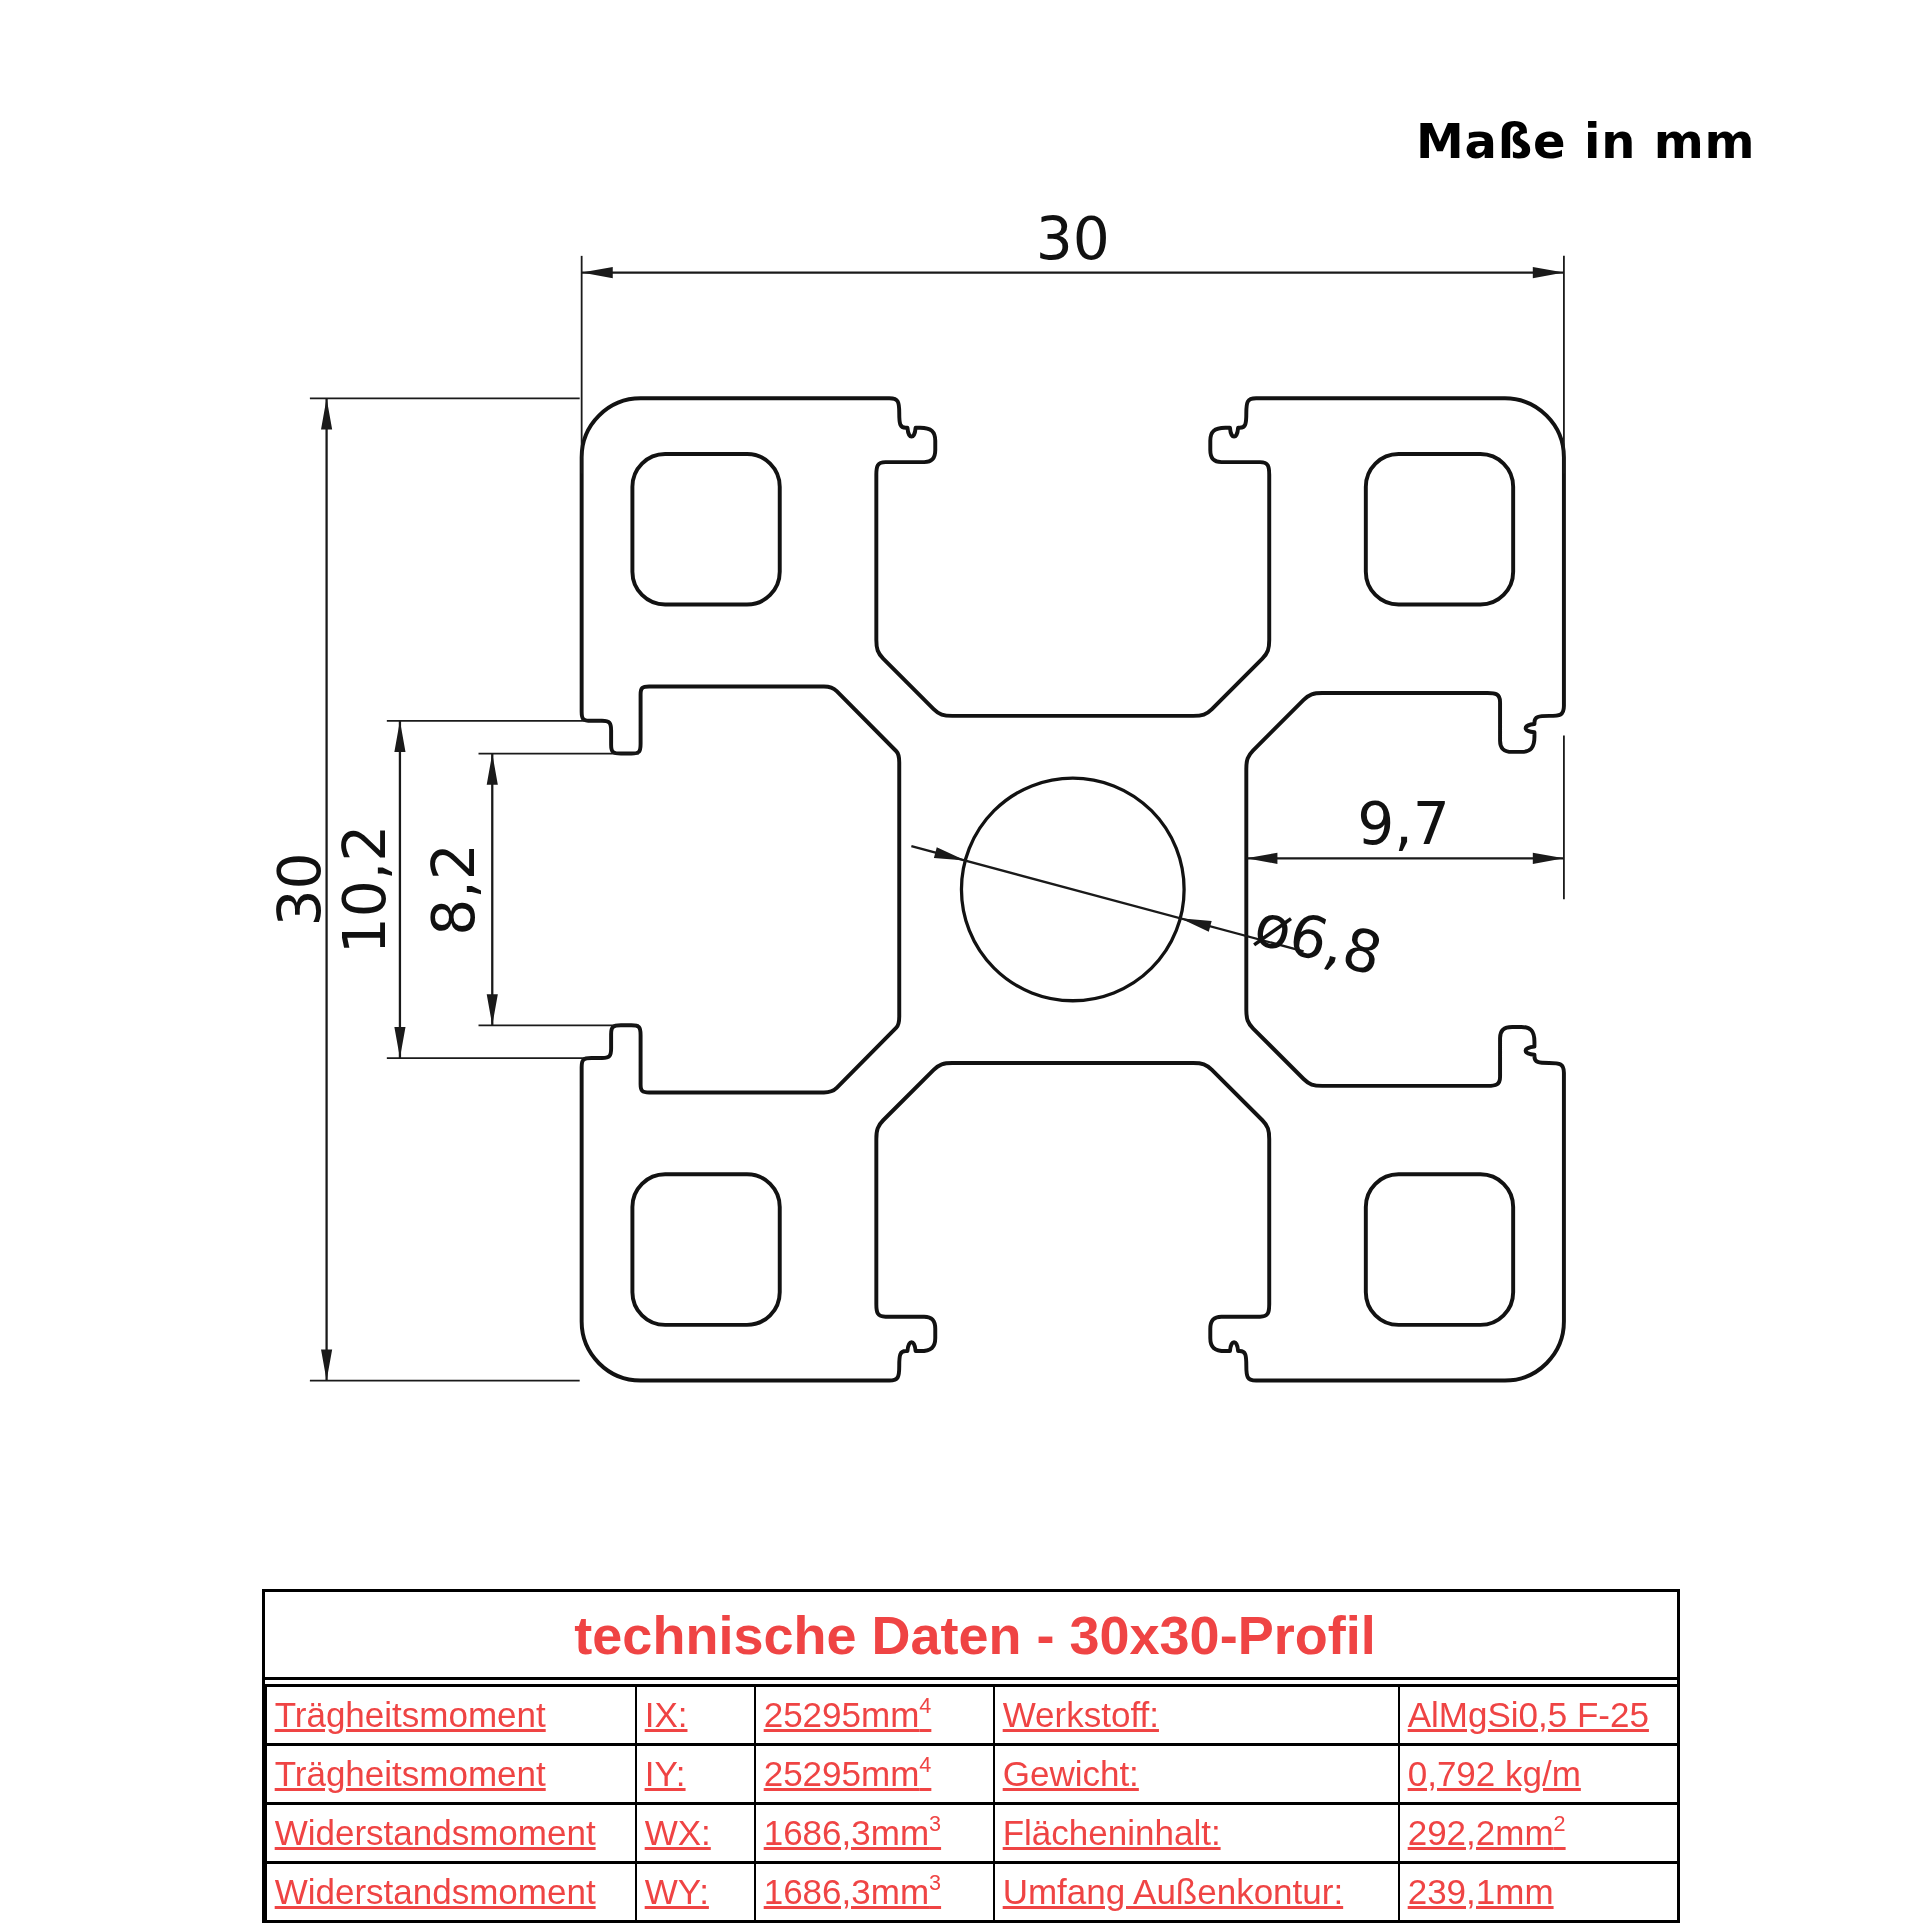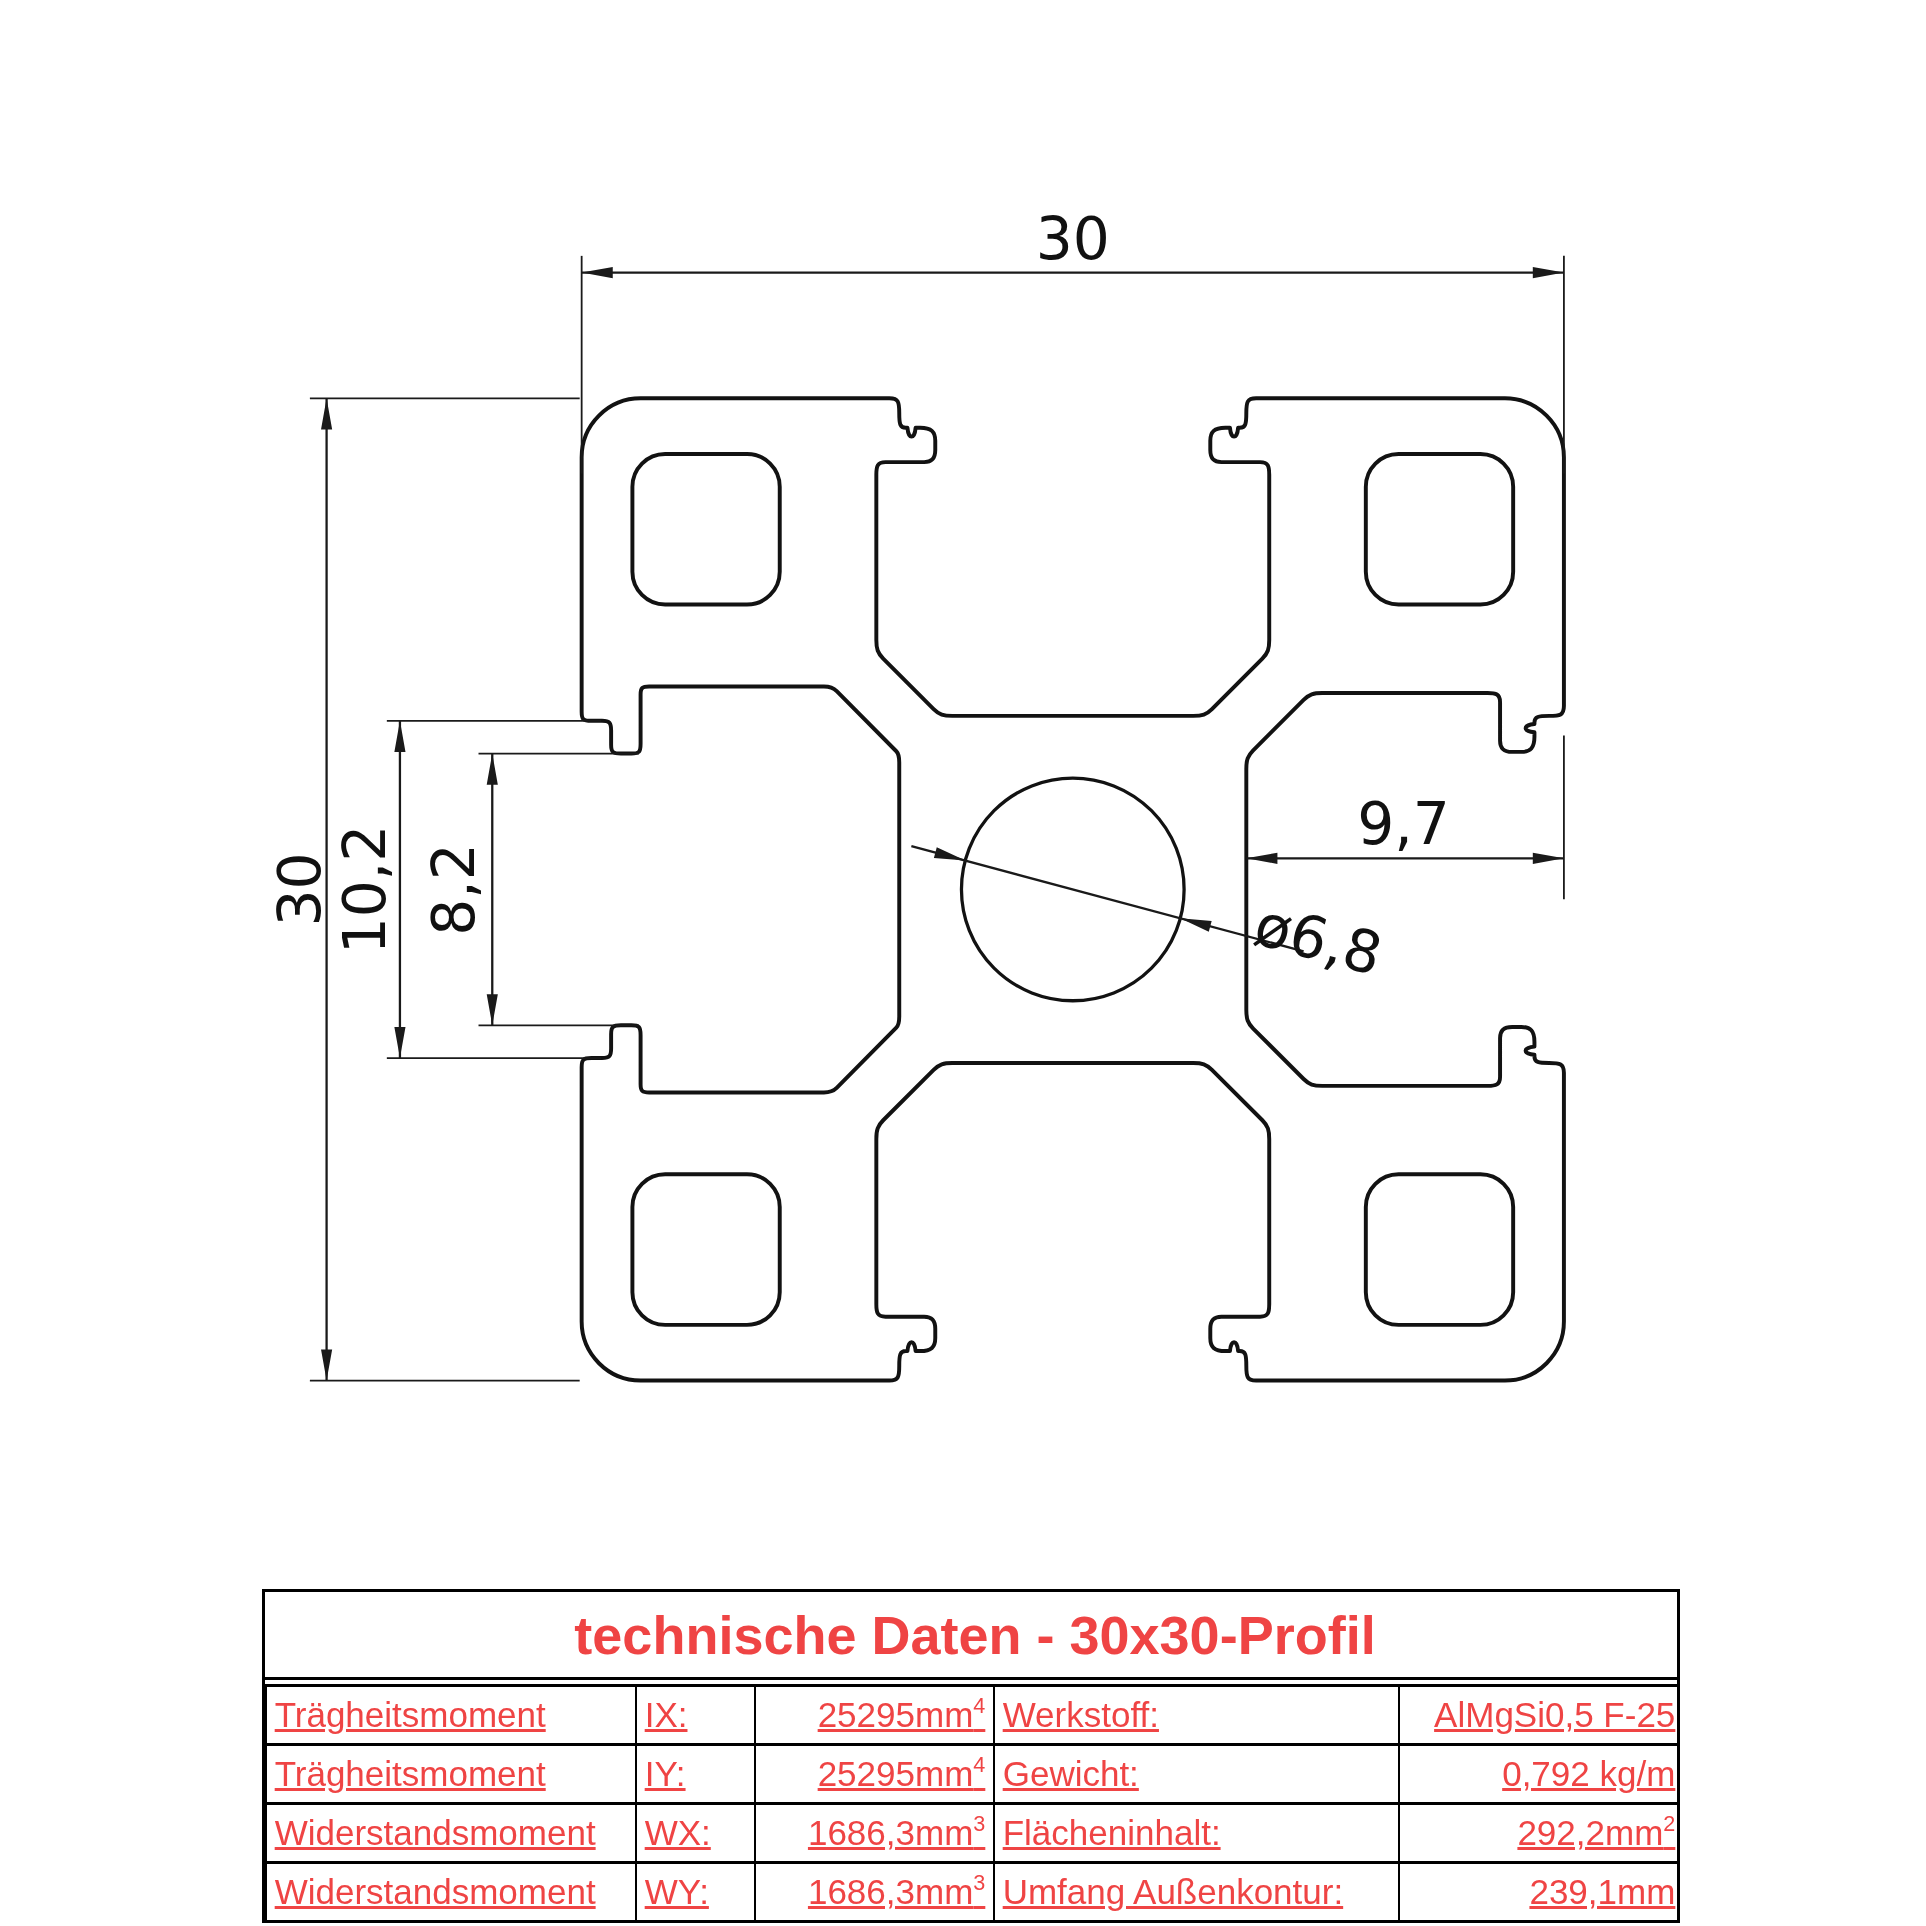--- a/index.html
+++ b/index.html
@@ -18,28 +18,29 @@
   .dimtext{font-family:"DejaVu Sans","Liberation Sans",sans-serif;font-size:1.78px;fill:#111;}
   
   #table-wrap{position:absolute;left:262px;top:1589px;width:1418px;height:334px;
               border:3.9px solid #000;box-sizing:border-box;overflow:hidden;background:#fff;}
   #tech-table{border-collapse:collapse;table-layout:fixed;width:100%;}
   #tech-table td{border:2.3px solid #000;font-size:35px;color:#ef4444;height:56px;
                  padding:0 7.7px;white-space:nowrap;overflow:hidden;vertical-align:middle;}
   #tech-table tr.title-row td{border:none;border-bottom:10px double #000;text-align:center;
                  font-size:54px;font-weight:700;height:85px;}
   #tech-table tr.data-row td{border-top-width:3.1px;border-bottom-width:3.1px;text-decoration:underline;}
-  td.val{text-align:right;}
+  td.val{text-align:left;}
   .sup{font-size:21.6px;position:relative;top:-14px;}
 </style>
 </head>
 <body>
 
 <div id="canvas">
 
+  <div id="mm-note">Maße in mm</div>
 
   <svg id="drawing" width="1926" height="1926" viewBox="0 0 2500 2500">
     <g transform="translate(755,517) scale(42.5)">
 
       <path id="profile-path" class="pline" d="M 1.8 0 L 9.4 0 C 9.680 0.000 9.700 0.120 9.700 0.450 C 9.700 0.780 9.720 0.900 9.900 0.900 L 9.950 0.900 C 9.980 1.260 10.170 1.260 10.200 0.900 L 10.340 0.900 C 10.680 0.900 10.800 1.020 10.800 1.300 L 10.800 1.580 C 10.800 1.850 10.680 1.950 10.460 1.950 L 9.280 1.950 C 9.030 1.950 9.000 2.080 9.000 2.330 L 9.000 7.380 C 9.000 7.650 9.040 7.780 9.210 7.950 L 10.750 9.490 C 10.920 9.660 11.050 9.700 11.320 9.700 L 18.680 9.700 C 18.950 9.700 19.080 9.660 19.250 9.490 L 20.790 7.950 C 20.960 7.780 21.000 7.650 21.000 7.380 L 21.000 2.330 C 21.000 2.080 20.970 1.950 20.720 1.950 L 19.540 1.950 C 19.320 1.950 19.200 1.850 19.200 1.580 L 19.200 1.300 C 19.200 1.020 19.320 0.900 19.660 0.900 L 19.800 0.900 C 19.830 1.260 20.020 1.260 20.050 0.900 L 20.100 0.900 C 20.280 0.900 20.300 0.780 20.300 0.450 C 20.300 0.120 20.320 0.000 20.600 0.000 L 28.2 0 C 29.19 0 30 0.81 30 1.8 L 30 9.4 C 30.000 9.680 29.880 9.700 29.550 9.700 C 29.220 9.700 29.100 9.720 29.100 9.900 L 29.100 9.950 C 28.740 9.980 28.740 10.170 29.100 10.200 L 29.100 10.340 C 29.100 10.680 28.980 10.800 28.700 10.800 L 28.420 10.800 C 28.150 10.800 28.050 10.680 28.050 10.460 L 28.050 9.280 C 28.050 9.030 27.920 9.000 27.670 9.000 L 22.620 9.000 C 22.350 9.000 22.220 9.040 22.050 9.210 L 20.510 10.750 C 20.340 10.920 20.300 11.050 20.300 11.320 L 20.300 18.680 C 20.300 18.950 20.340 19.080 20.510 19.250 L 22.050 20.790 C 22.220 20.960 22.350 21.000 22.620 21.000 L 27.670 21.000 C 27.920 21.000 28.050 20.970 28.050 20.720 L 28.050 19.540 C 28.050 19.320 28.150 19.200 28.420 19.200 L 28.700 19.200 C 28.980 19.200 29.100 19.320 29.100 19.660 L 29.100 19.800 C 28.740 19.830 28.740 20.020 29.100 20.050 L 29.100 20.100 C 29.100 20.280 29.220 20.300 29.550 20.300 C 29.880 20.300 30.000 20.320 30.000 20.600 L 30 28.2 C 30 29.19 29.19 30 28.2 30 L 20.6 30 C 20.320 30.000 20.300 29.880 20.300 29.550 C 20.300 29.220 20.280 29.100 20.100 29.100 L 20.050 29.100 C 20.020 28.740 19.830 28.740 19.800 29.100 L 19.660 29.100 C 19.320 29.100 19.200 28.980 19.200 28.700 L 19.200 28.420 C 19.200 28.150 19.320 28.050 19.540 28.050 L 20.720 28.050 C 20.970 28.050 21.000 27.920 21.000 27.670 L 21.000 22.620 C 21.000 22.350 20.960 22.220 20.790 22.050 L 19.250 20.510 C 19.080 20.340 18.950 20.300 18.680 20.300 L 11.320 20.300 C 11.050 20.300 10.920 20.340 10.750 20.510 L 9.210 22.050 C 9.040 22.220 9.000 22.350 9.000 22.620 L 9.000 27.670 C 9.000 27.920 9.030 28.050 9.280 28.050 L 10.460 28.050 C 10.680 28.050 10.800 28.150 10.800 28.420 L 10.800 28.700 C 10.800 28.980 10.680 29.100 10.340 29.100 L 10.200 29.100 C 10.170 28.740 9.980 28.740 9.950 29.100 L 9.900 29.100 C 9.720 29.100 9.700 29.220 9.700 29.550 C 9.700 29.880 9.680 30.000 9.400 30.000 L 1.8 30 C 0.81 30 0 29.19 0 28.2 L 0 20.43 C 0.000 20.200 0.040 20.150 0.300 20.150 L 0.620 20.150 C 0.860 20.150 0.900 20.080 0.900 19.860 L 0.900 19.420 C 0.900 19.200 0.950 19.150 1.200 19.150 L 1.520 19.150 C 1.760 19.150 1.800 19.200 1.800 19.450 L 1.800 20.950 C 1.800 21.160 1.850 21.200 2.060 21.200 L 7.400 21.200 C 7.590 21.200 7.680 21.170 7.790 21.060 L 9.610 19.220 C 9.680 19.150 9.700 19.040 9.700 18.880 L 9.700 11.120 C 9.700 10.960 9.680 10.850 9.610 10.780 L 7.790 8.940 C 7.680 8.830 7.590 8.800 7.400 8.800 L 2.060 8.800 C 1.850 8.800 1.800 8.840 1.800 9.050 L 1.800 10.550 C 1.800 10.800 1.760 10.850 1.520 10.850 L 1.200 10.850 C 0.950 10.850 0.900 10.800 0.900 10.580 L 0.900 10.140 C 0.900 9.920 0.860 9.850 0.620 9.850 L 0.300 9.850 C 0.040 9.850 0.000 9.800 0.000 9.570 L 0 1.8 C 0 0.81 0.81 0 1.8 0 Z"></path>
 
       <rect class="pline" x="1.55" y="1.7" width="4.5" height="4.6" rx="1" ry="1"></rect>
       <rect class="pline" x="23.95" y="1.7" width="4.5" height="4.6" rx="1" ry="1"></rect>
       <rect class="pline" x="1.55" y="23.7" width="4.5" height="4.6" rx="1" ry="1"></rect>
       <rect class="pline" x="23.95" y="23.7" width="4.5" height="4.6" rx="1" ry="1"></rect>

